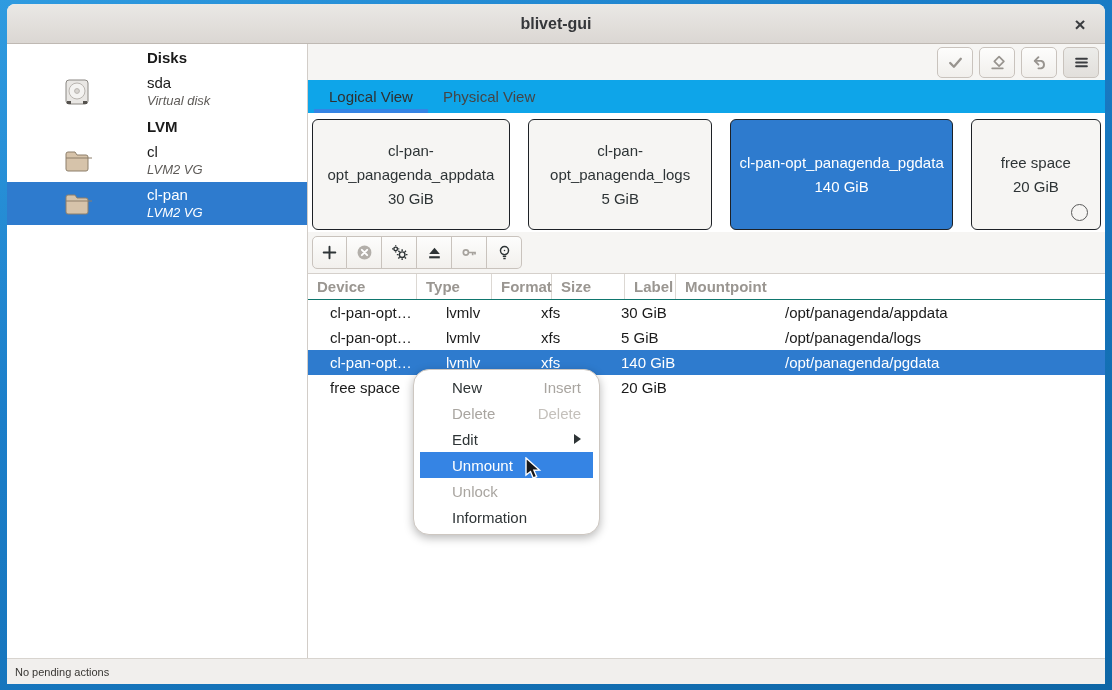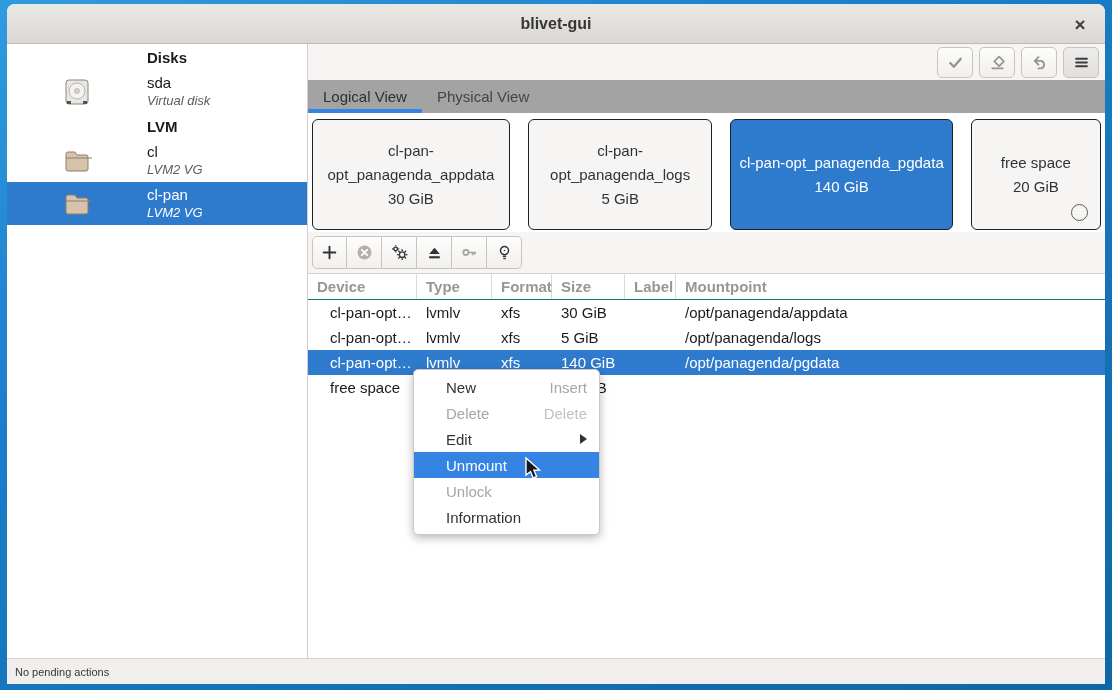--- a/index.html
+++ b/index.html
@@ -37,21 +37,21 @@
   #main { flex:1; display:flex; flex-direction:column; min-width:0; background:#ffffff; }
 
   #topbar { height:36px; flex:0 0 36px; background:#f6f5f3; display:flex;
             justify-content:flex-end; align-items:center; gap:6px; padding:0 6px; }
   .tb-btn { width:36px; height:31px; border:1px solid #c9c3bd; border-radius:5px;
             background:linear-gradient(#fdfdfc,#f1efec); display:flex; align-items:center; justify-content:center; }
   .tb-btn svg { width:17px; height:17px; }
   .tb-btn.dim svg { stroke:#98948f; fill:#98948f; }
   .tb-btn.active { background:linear-gradient(#ececea,#e2dfdb); }
 
-  #tabbar { height:33px; flex:0 0 33px; background:#a3a3a3; display:flex; align-items:flex-end; }
+  #tabbar { height:33px; flex:0 0 33px; background:#0ea5e9; display:flex; align-items:flex-end; padding-left:6px; }
   .tab { padding:0 15px; height:33px; display:flex; align-items:center; font-size:15px; color:#454545; position:relative; }
   .tab.active { color:#303030; }
   .tab.active::after { content:""; position:absolute; left:0; right:0; bottom:0; height:4px; background:#3584e4; }
 
   #blocks { height:119px; flex:0 0 119px; display:flex; gap:18px; padding:6px 4px 2px 4px; background:#ffffff; }
   .block { border:1px solid #1d2126; border-radius:6px; background:#f6f5f3;
            display:flex; flex-direction:column; align-items:center; justify-content:center;
            font-size:15px; color:#2e3436; text-align:center; line-height:1.6; position:relative; }
   .block.selected { background:#2e7bce; color:#ffffff; }
   .block .free-circle { position:absolute; right:12px; bottom:8px; width:17px; height:17px;
@@ -66,33 +66,33 @@
   .ab-btn:last-child { border-radius:0 5px 5px 0; }
   .ab-btn svg { width:17px; height:17px; }
 
   
   #table { flex:1; display:flex; flex-direction:column; font-size:15px; }
   .t-head { display:grid; grid-template-columns:109px 75px 60px 73px 51px 1fr;
             height:26px; border-bottom:1px solid #0f766e; }
   .t-head .hc { display:flex; align-items:center; padding-left:9px; font-weight:bold; color:#9a9691;
                 border-right:1px solid #dcd8d3; }
   .t-head .hc:last-child { border-right:none; }
-  .t-row { display:grid; grid-template-columns:109px 75px 60px 73px 51px 1fr; height:25px; color:#1a1a1a; }
+  .t-row { display:grid; grid-template-columns:109px 75px 60px 73px 51px 1fr; height:25px; color:#1a1a1a;gap:20px; }
   .t-row .c { display:flex; align-items:center; padding-left:9px; white-space:nowrap; overflow:hidden; }
   .t-row .c.device { padding-left:22px; }
   .t-row.selected { background:#2e7bce; color:#ffffff; }
 
   
   #statusbar { height:26px; flex:0 0 26px; background:#f1efed; border-top:1px solid #d8d4cf;
                display:flex; align-items:center; padding-left:8px; font-size:11px; color:#383633; }
 
   
   #ctxmenu { position:absolute; left:413px; top:369px; width:187px; background:#ffffff;
-             border:1px solid #cdc7c1; border-radius:5px; box-shadow:0 3px 10px rgba(0,0,0,.28);
-             padding:4px 0; font-size:15px; z-index:10; }
+             border:1px solid #cdc7c1; border-radius:16px; box-shadow:0 3px 10px rgba(0,0,0,.28);
+             padding:4px 6px; font-size:15px; z-index:10; }
   .mi { height:26px; display:flex; align-items:center; padding:0 12px 0 32px; color:#2e3436; }
   .mi .lbl { flex:1; }
   .mi .accel { color:#a9a5a0; }
   .mi.disabled .lbl { color:#a9a5a0; }
   .mi.disabled .accel { color:#c4c0bb; }
   .mi.highlight { background:#3584e4; }
   .mi.highlight .lbl { color:#ffffff; }
   .submenu-arrow { width:0; height:0; border-top:5px solid transparent; border-bottom:5px solid transparent;
                    border-left:7px solid #2e3436; }
 

